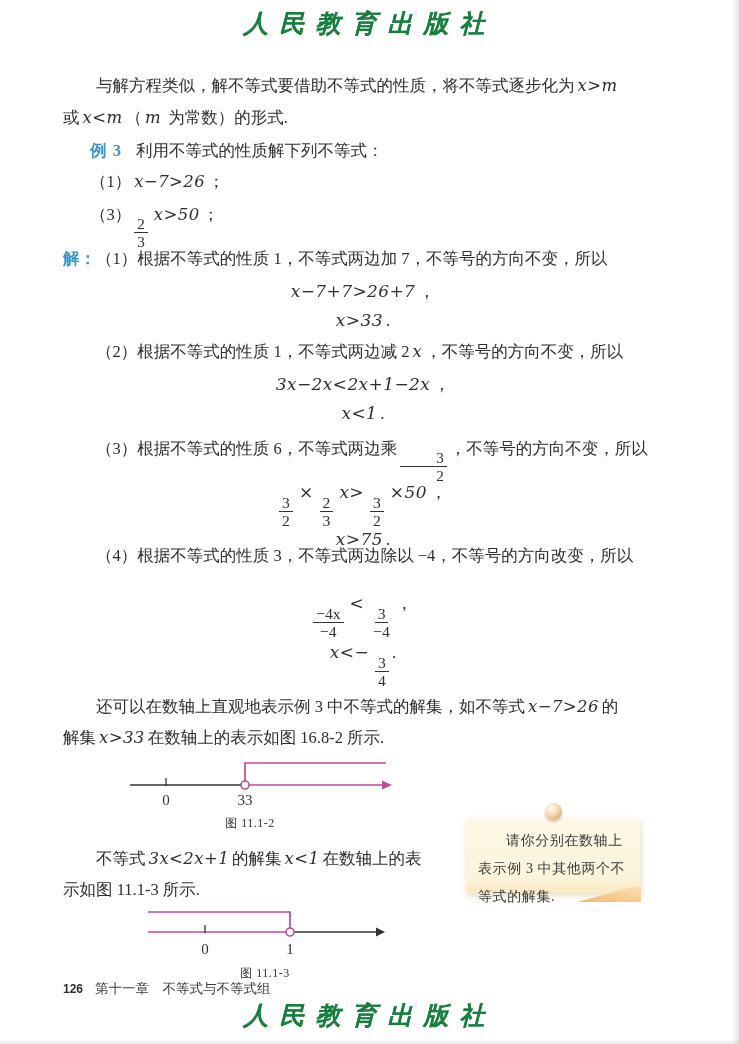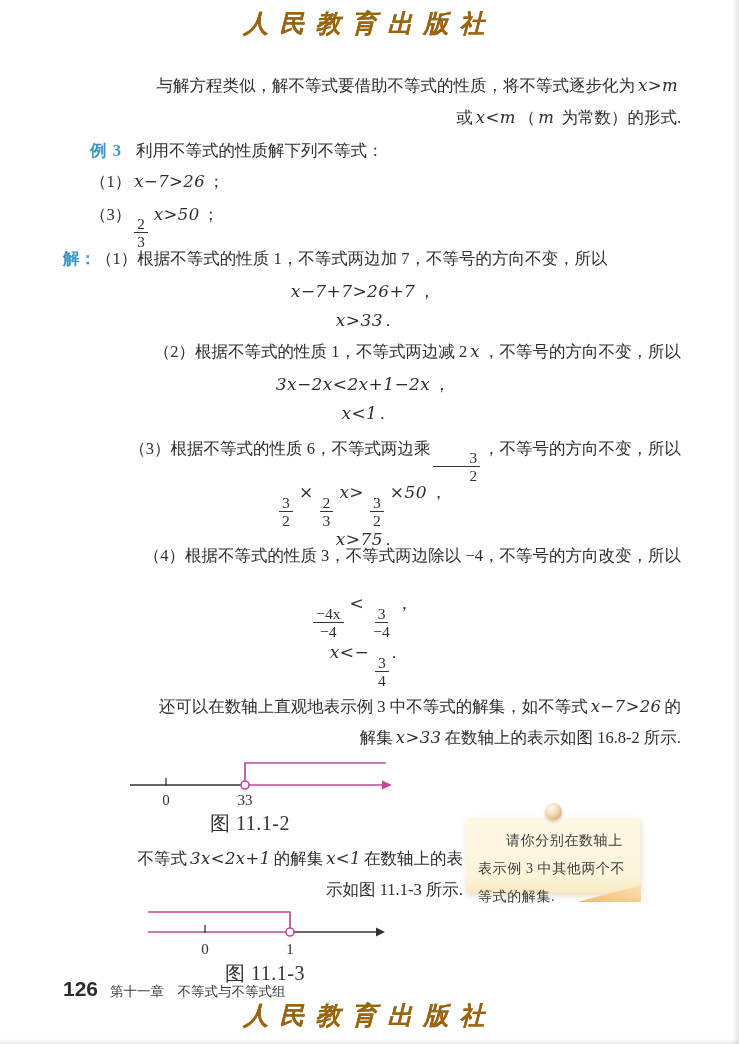--- a/index.html
+++ b/index.html
@@ -6,46 +6,46 @@
   body{
     width:739px;height:1044px;position:relative;overflow:hidden;
     background:#ffffff;color:#2e2e2e;
     font-family:"Liberation Serif","DejaVu Serif",serif;
     font-size:16.5px;line-height:30px;
   }
   .abs{position:absolute;}
   
   .logo{
     left:0;right:0;text-align:center;
-    color:#a16207;font-size:25px;font-style:italic;font-weight:600;
+    color:#15803d;font-size:25px;font-style:italic;font-weight:600;
     letter-spacing:11px;line-height:38px;
     text-shadow:0 0 0.6px #55906f;
   }
   
   .para{left:63px;right:58px;}
-  .indent{text-indent:2em;text-align:right;}
+  .indent{text-indent:2em;}
   .t{font-style:normal;}
   .m{font-family:"DejaVu Serif","Liberation Serif",serif;font-style:italic;padding:0 3px;letter-spacing:0.4px;}
   
   .frac{display:inline-flex;flex-direction:column;align-items:center;vertical-align:-0.62em;
         margin:0 3px;line-height:1.12;font-size:0.92em;font-style:normal;}
   .frac .fr-num{border-bottom:1.4px solid #333;padding:0 3px;}
   .frac .fr-den{padding:0 3px;}
   
   .ex-label{color:#3795c8;font-weight:bold;letter-spacing:1px;margin-right:14px;}
   .sol-label{color:#3795c8;font-weight:bold;}
   
   .prob-row{left:90px;right:52px;display:flex;}
   .prob-col1{width:213px;}
   .prob-col2{flex:1;}
   
   .eq{left:0;right:40px;text-align:center;font-size:17px;margin-left:24px;}
   
   .fig svg{display:block;}
-  .fig-caption{text-align:center;font-size:20px;color:#333;letter-spacing:0.5px;}
+  .fig-caption{text-align:center;font-size:12px;color:#333;letter-spacing:0.5px;}
   
   .note{
     left:466px;top:818px;width:174px;height:75px;
     background:linear-gradient(180deg,#fdf8e6 0%,#fcf4da 78%,#f9e9c2 100%);
     border-radius:3px;
     box-shadow:1px 3px 6px rgba(170,130,60,0.28);
   }
   .note::after{
     content:"";position:absolute;right:-1px;bottom:-9px;width:64px;height:17px;
     background:linear-gradient(to top right,#f2b96f,#fbe3b4);
@@ -55,21 +55,21 @@
     padding:9px 9px 0 12px;font-size:14px;line-height:28px;color:#3a3a3a;
     text-indent:2em;letter-spacing:0.6px;font-weight:500;
   }
   .pin{
     left:545px;top:803px;width:17px;height:17px;border-radius:50%;
     background:radial-gradient(circle at 35% 30%,#fff9ef 0%,#f2d9b4 45%,#d8ab77 80%,#c9975f 100%);
     box-shadow:0 2px 3px rgba(150,110,50,0.35);
   }
   
   .footer{left:63px;right:40px;display:flex;align-items:baseline;gap:12px;font-size:13.5px;color:#3a3a3a;}
-  .footer .pageno{font-family:"Liberation Sans","DejaVu Sans",sans-serif;font-weight:bold;font-size:21px;color:#2c2c2c;}
+  .footer .pageno{font-family:"Liberation Sans","DejaVu Sans",sans-serif;font-weight:bold;font-size:12px;color:#2c2c2c;}
   
   .edge-r{right:0;top:0;width:7px;height:100%;background:linear-gradient(to right,rgba(0,0,0,0),rgba(0,0,0,0.10));}
   .edge-b{left:0;bottom:0;width:100%;height:5px;background:linear-gradient(to bottom,rgba(0,0,0,0),rgba(0,0,0,0.08));}
 </style>
 </head>
 <body>
 
 <div class="abs logo" style="top:5px">人民教育出版社</div>
 
 <div class="abs para indent" style="top:70px;line-height:32px"><span class="t">与解方程类似，解不等式要借助不等式的性质，将不等式逐步化为</span><span class="m">x&gt;m</span><br><span class="t">或</span><span class="m">x&lt;m</span><span class="t">（</span><span class="m">m</span><span class="t"> 为常数）的形式.</span></div>

